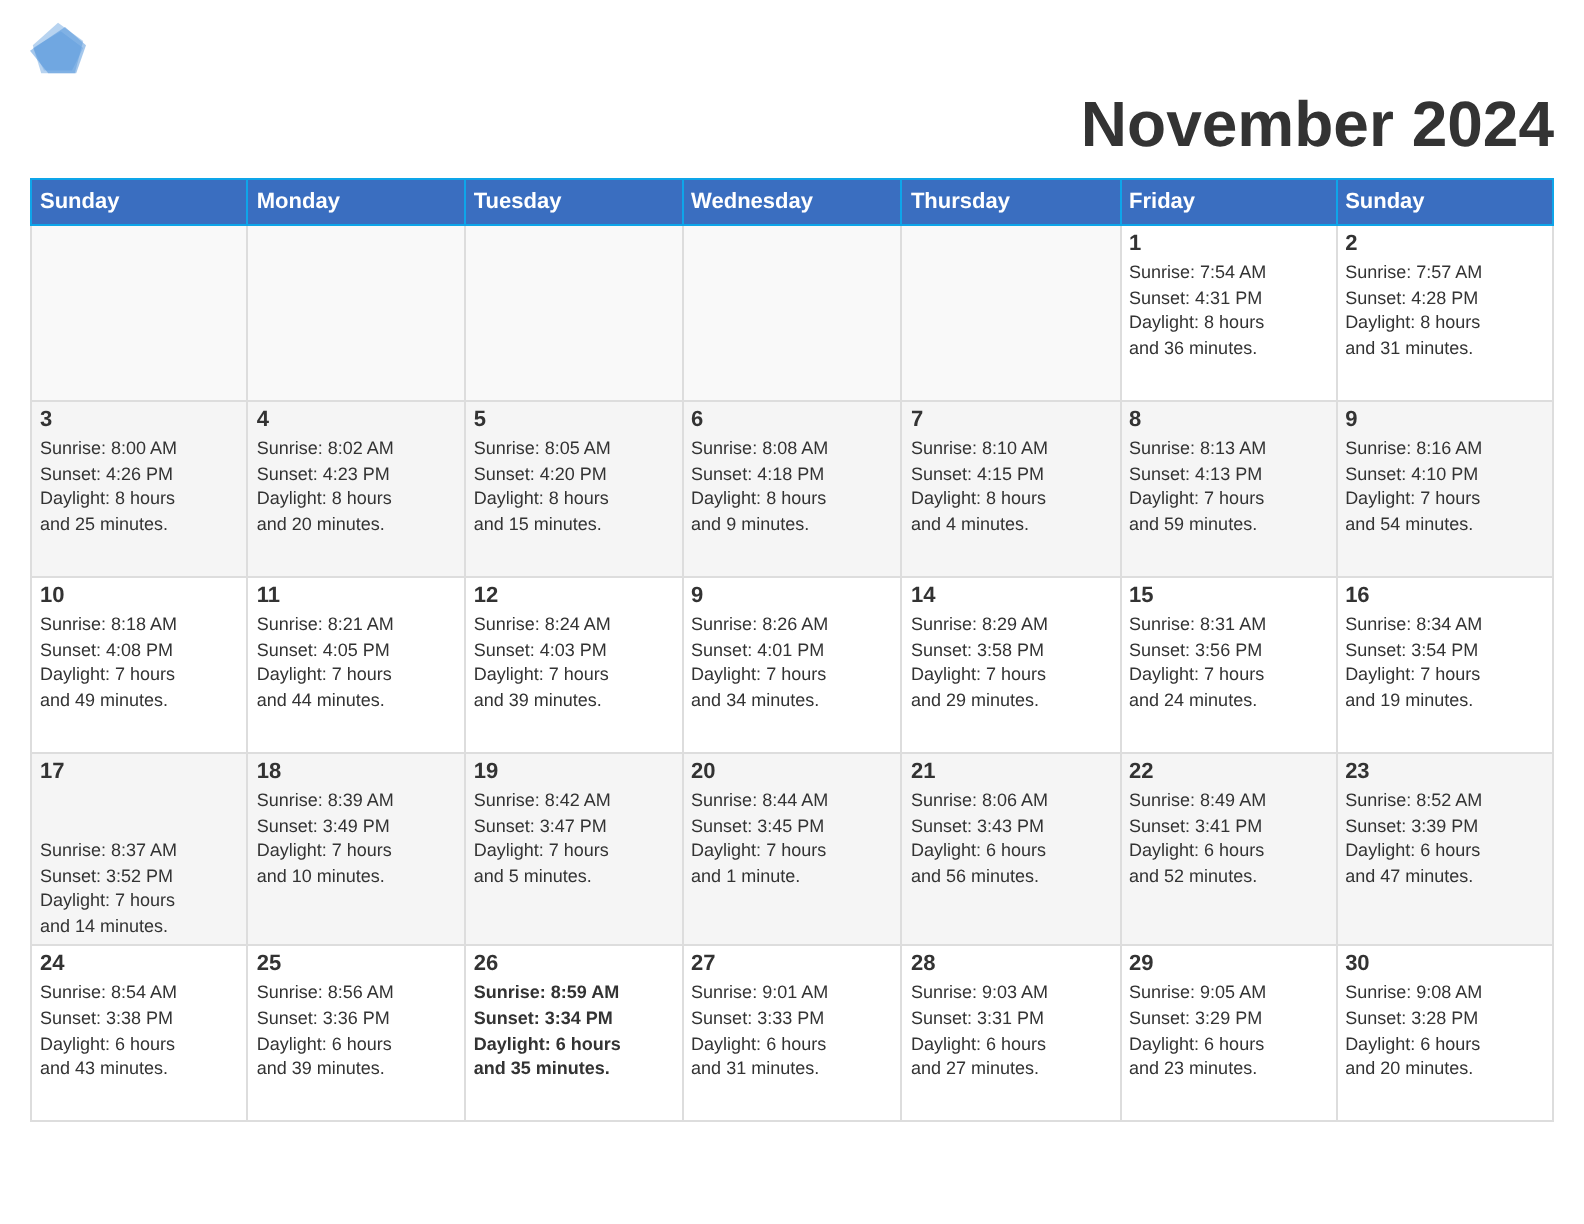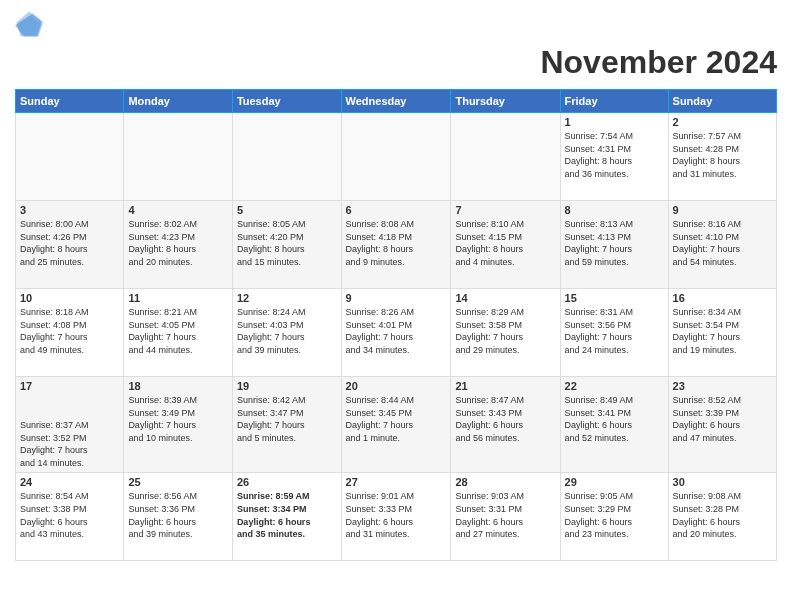--- a/index.html
+++ b/index.html
@@ -238,21 +238,21 @@
           </td>
           <td>
             <span class="day-num">20</span>
             <div class="day-info" style="white-space: pre-line;">Sunrise: 8:44 AM
 Sunset: 3:45 PM
 Daylight: 7 hours
 and 1 minute.</div>
           </td>
           <td>
             <span class="day-num">21</span>
-            <div class="day-info" style="white-space: pre-line;">Sunrise: 8:47 AM
+            <div class="day-info" style="white-space: pre-line;">Sunrise: 8:06 AM
 Sunset: 3:43 PM
 Daylight: 6 hours
 and 56 minutes.</div>
           </td>
           <td>
             <span class="day-num">22</span>
             <div class="day-info" style="white-space: pre-line;">Sunrise: 8:49 AM
 Sunset: 3:41 PM
 Daylight: 6 hours
 and 52 minutes.</div>

